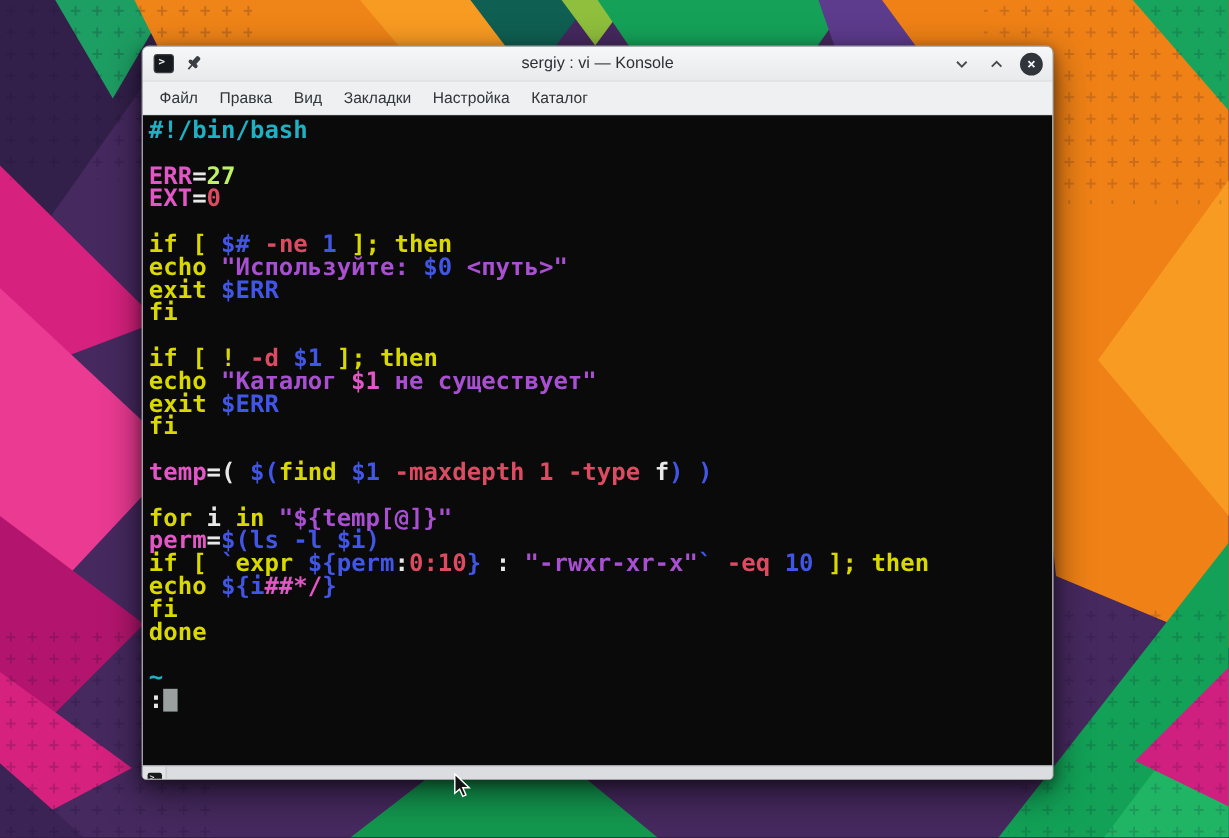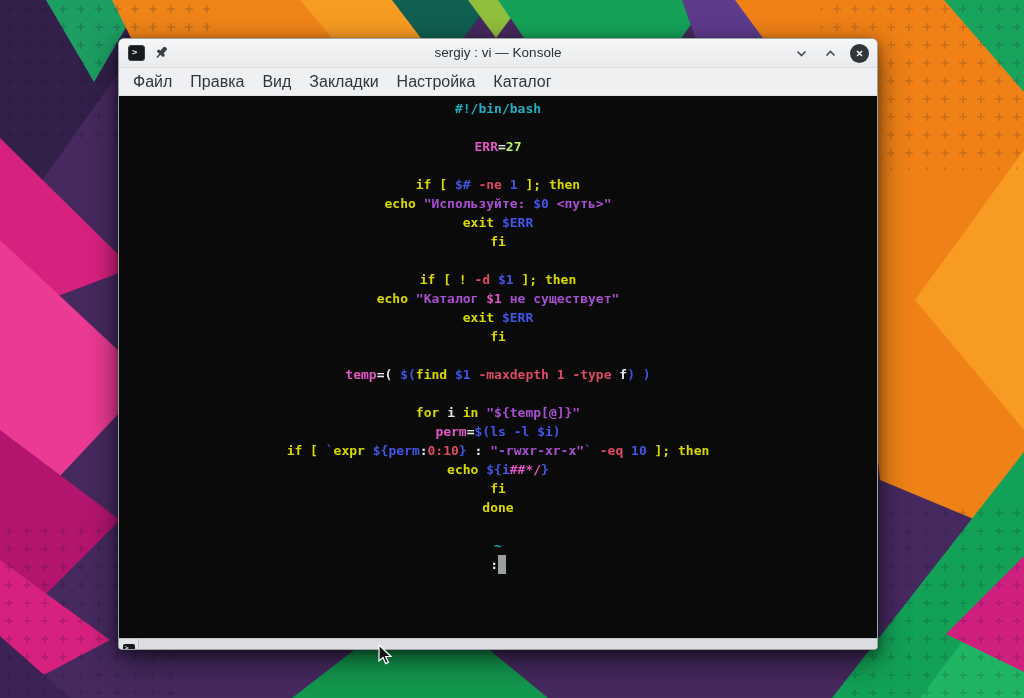--- a/index.html
+++ b/index.html
@@ -21,25 +21,25 @@
   .tb-left{position:absolute;left:9px;top:0;height:28px;display:flex;align-items:center;gap:9px;}
   .konsole-icon{width:17px;height:16px;background:#15181c;border-radius:3px;color:#e8e8e8;
             font-family:"DejaVu Sans Mono",monospace;font-size:9px;font-weight:bold;
             line-height:13px;padding-left:3px;box-sizing:border-box;border:1px solid #3a3f45;}
   .tb-right{position:absolute;right:8px;top:0;height:28px;display:flex;align-items:center;gap:10px;}
   .winbtn{width:19px;height:19px;display:flex;align-items:center;justify-content:center;cursor:default;}
   .closebtn{background:#2f353b;border-radius:50%;}
 
   .menubar{height:27px;background:#eff0f1;border-bottom:1px solid #e2e3e4;
            display:flex;align-items:center;padding-left:5px;}
-  .menu-item{padding:0 9px;font-size:16px;color:#31363b;line-height:27px;cursor:default;}
+  .menu-item{padding:0 9px;font-size:13px;color:#31363b;line-height:27px;cursor:default;}
 
   .terminal{height:542px;background:#0a0a0a;padding:3px 5px;box-sizing:border-box;
-            font-family:"DejaVu Sans Mono",monospace;font-size:13px;font-weight:bold;
-            overflow:hidden;cursor:text;text-align:center;}
+            font-family:"DejaVu Sans Mono",monospace;font-size:20px;font-weight:bold;
+            overflow:hidden;cursor:text;}
   .tline{height:19px;line-height:19px;white-space:pre;}
   .cursor{display:inline-block;}
 
   .tabbar{height:21px;background:#d7d8da;border-top:1px solid #c3c4c6;
           display:flex;align-items:stretch;position:relative;}
   .tab-new-btn{width:19px;display:flex;align-items:center;justify-content:center;
           background:#e2e3e5;border-right:1px solid #c3c4c6;}
   .tab-icon{width:12px;height:11px;background:#17191d;border-radius:2px;color:#ddd;
           font-family:"DejaVu Sans Mono",monospace;font-size:7px;font-weight:bold;
           line-height:9px;padding-left:2px;box-sizing:border-box;}
@@ -127,20 +127,21 @@
       <span class="menu-item">Вид</span>
       <span class="menu-item">Закладки</span>
       <span class="menu-item">Настройка</span>
       <span class="menu-item">Каталог</span>
     </div>
 
     <div class="terminal">
         <div class="tline"><span style="color: rgb(31, 176, 196);">#!/bin/bash</span></div>
         <div class="tline">&nbsp;</div>
         <div class="tline"><span style="color: rgb(227, 86, 197);">ERR</span><span style="color: rgb(232, 232, 232);">=</span><span style="color: #bef264;">27</span></div>
+        <div class="tline"><span style="color: rgb(227, 86, 197);">EXT</span><span style="color: rgb(232, 232, 232);">=</span><span style="color: rgb(221, 75, 98);">0</span></div>
         <div class="tline">&nbsp;</div>
         <div class="tline"><span style="color: rgb(217, 217, 0);">if [ </span><span style="color: rgb(65, 86, 230);">$#</span><span style="color: rgb(232, 232, 232);"> </span><span style="color: rgb(221, 75, 98);">-ne</span><span style="color: rgb(232, 232, 232);"> </span><span style="color: rgb(65, 86, 230);">1</span><span style="color: rgb(232, 232, 232);"> </span><span style="color: rgb(217, 217, 0);">];</span><span style="color: rgb(232, 232, 232);"> </span><span style="color: rgb(217, 217, 0);">then</span></div>
         <div class="tline"><span style="color: rgb(217, 217, 0);">echo </span><span style="color: rgb(169, 79, 210);">"Используйте: </span><span style="color: rgb(65, 86, 230);">$0</span><span style="color: rgb(169, 79, 210);"> &lt;путь&gt;"</span></div>
         <div class="tline"><span style="color: rgb(217, 217, 0);">exit </span><span style="color: rgb(65, 86, 230);">$ERR</span></div>
         <div class="tline"><span style="color: rgb(217, 217, 0);">fi</span></div>
         <div class="tline">&nbsp;</div>
         <div class="tline"><span style="color: rgb(217, 217, 0);">if [ </span><span style="color: rgb(217, 217, 0);">! </span><span style="color: rgb(221, 75, 98);">-d</span><span style="color: rgb(232, 232, 232);"> </span><span style="color: rgb(65, 86, 230);">$1</span><span style="color: rgb(232, 232, 232);"> </span><span style="color: rgb(217, 217, 0);">];</span><span style="color: rgb(232, 232, 232);"> </span><span style="color: rgb(217, 217, 0);">then</span></div>
         <div class="tline"><span style="color: rgb(217, 217, 0);">echo </span><span style="color: rgb(169, 79, 210);">"Каталог </span><span style="color: rgb(227, 86, 197);">$1</span><span style="color: rgb(169, 79, 210);"> не существует"</span></div>
         <div class="tline"><span style="color: rgb(217, 217, 0);">exit </span><span style="color: rgb(65, 86, 230);">$ERR</span></div>
         <div class="tline"><span style="color: rgb(217, 217, 0);">fi</span></div>

